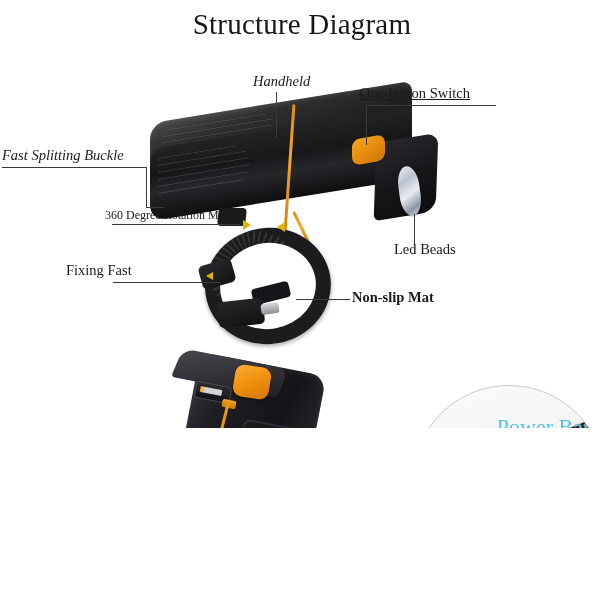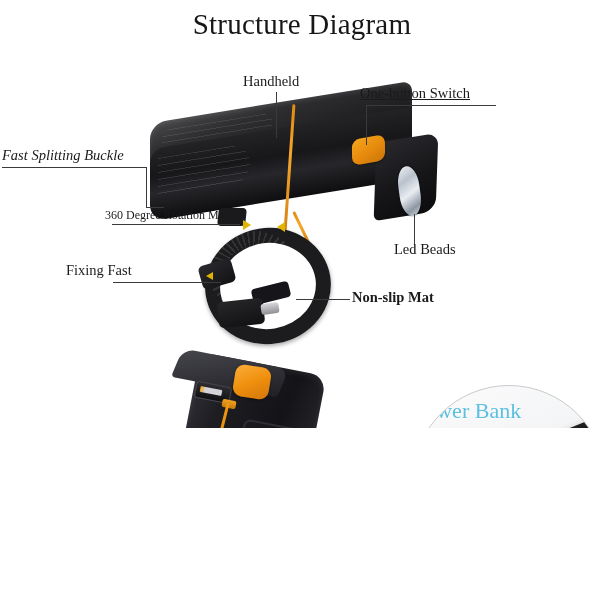--- a/index.html
+++ b/index.html
@@ -322,23 +322,23 @@
     position: absolute;
     left: 412px; top: 385px;
     width: 192px; height: 192px;
     border-radius: 50%;
     overflow: hidden;
     background: linear-gradient(160deg, #fbfbfc 0%, #f2f3f4 45%, #e9eaec 100%);
     border: 1px solid #c8cacd;
   }
   .inset-title {
     position: absolute;
-    left: 0; top: 12px;
+    left: 0; top: 28px;
     width: 192px;
-    text-align: left;
+    text-align: right;
     font-size: 22px;
     color: #5bbfe0;
     text-shadow: 0 1px 1px rgba(255,255,255,.8);
     z-index: 6;
   }
   .pb-light {
     position: absolute;
     left: 10px; top: 82px;
     width: 72px; height: 56px;
     background: linear-gradient(150deg, #3a3a40 0%, #1b1b20 45%, #0d0d11 100%);
@@ -481,21 +481,21 @@
     <div class="clamp-outer shape"></div>
     <div class="clamp-ridges shape"></div>
     <div class="clamp-arm shape"></div>
     <div class="clamp-pad shape"></div>
     <div class="clamp-base shape"></div>
     <div class="clamp-screw shape"></div>
     <div class="arrow-y a1"></div>
     <div class="arrow-y a2"></div>
     <div class="arrow-y a3"></div>
 
-    <div class="label" style="left:243px; top:74px;">Handheld</div>
+    <div class="label" style="left:253px; top:74px;font-style:italic;">Handheld</div>
     <div class="leader v" style="left:276px; top:92px; height:46px;"></div>
 
     <div class="label" style="left:360px; top:86px;text-decoration:underline;">One-button Switch</div>
     <div class="leader h" style="left:366px; top:105px; width:130px;"></div>
     <div class="leader v" style="left:366px; top:105px; height:40px;"></div>
 
     <div class="label" style="left:2px; top:148px;font-style:italic;">Fast Splitting Buckle</div>
     <div class="leader h" style="left:2px; top:167px; width:145px;"></div>
     <div class="leader v" style="left:146px; top:167px; height:40px;"></div>
     <div class="leader h" style="left:146px; top:207px; width:18px;"></div>

